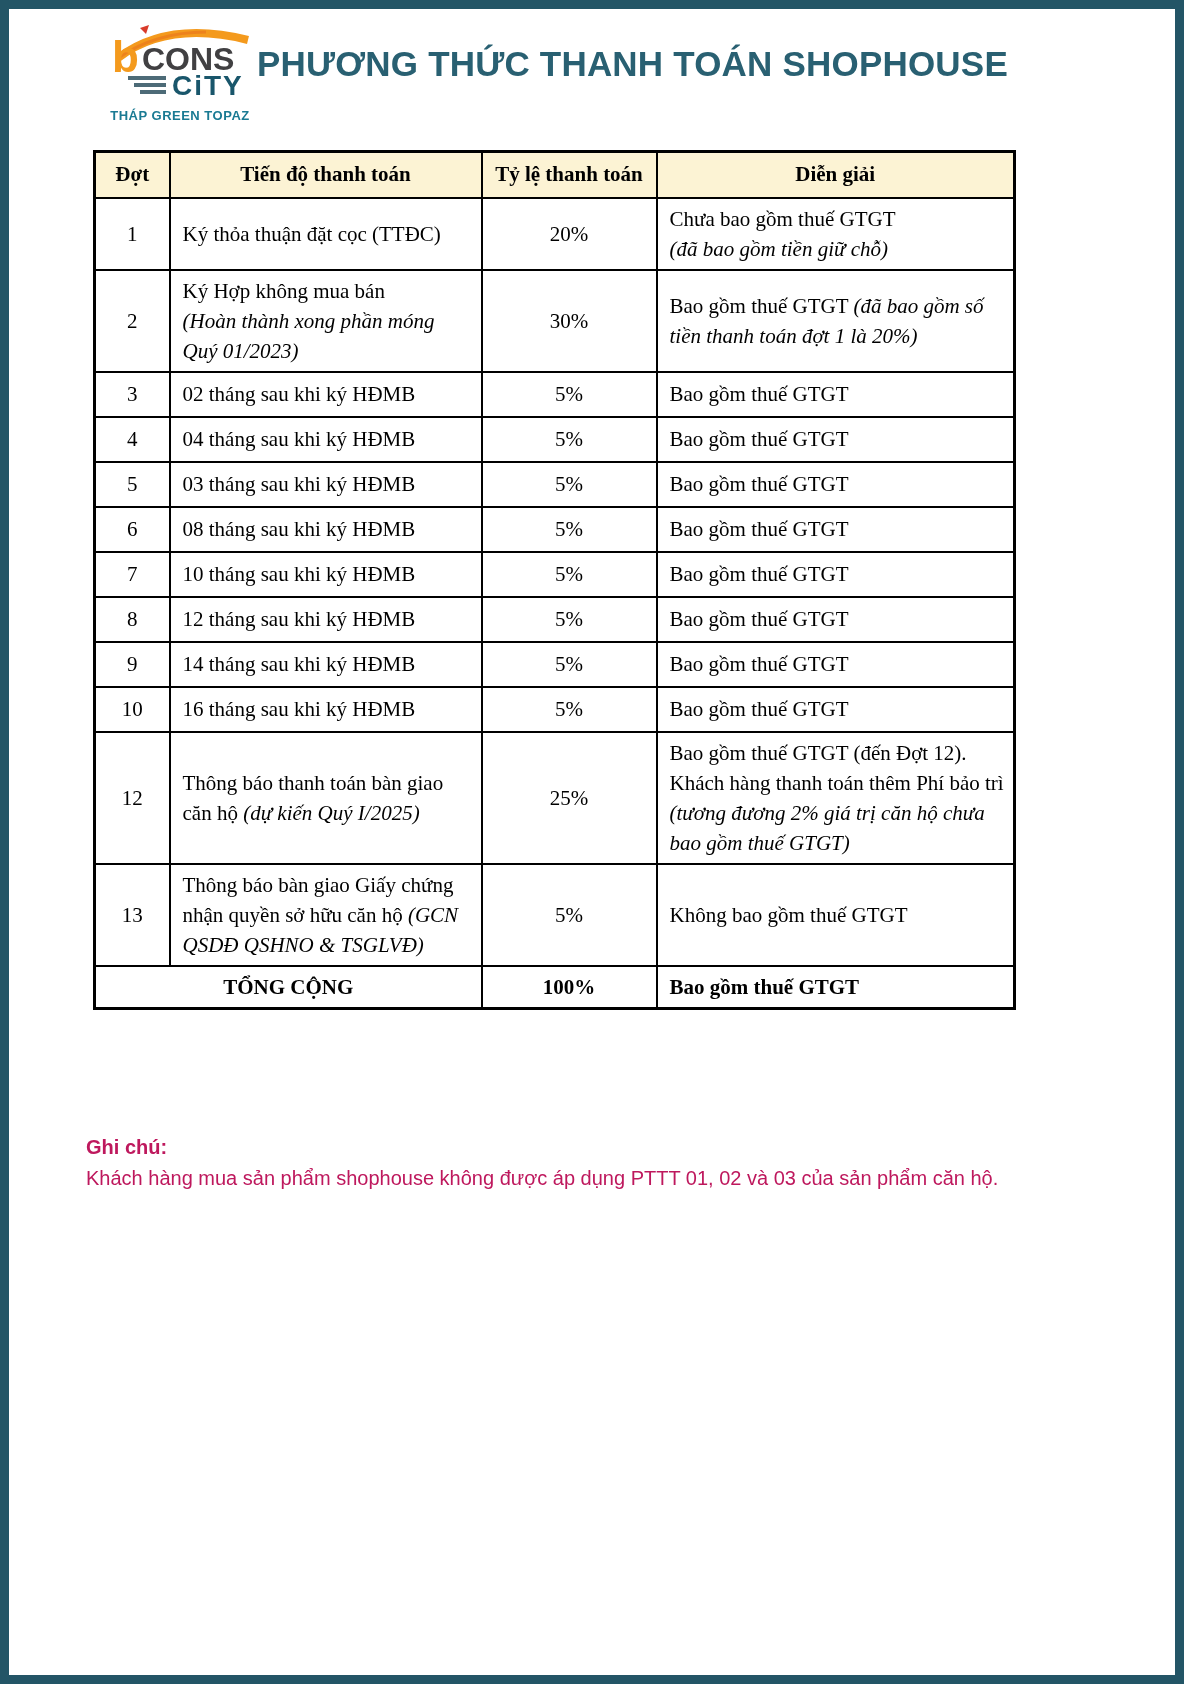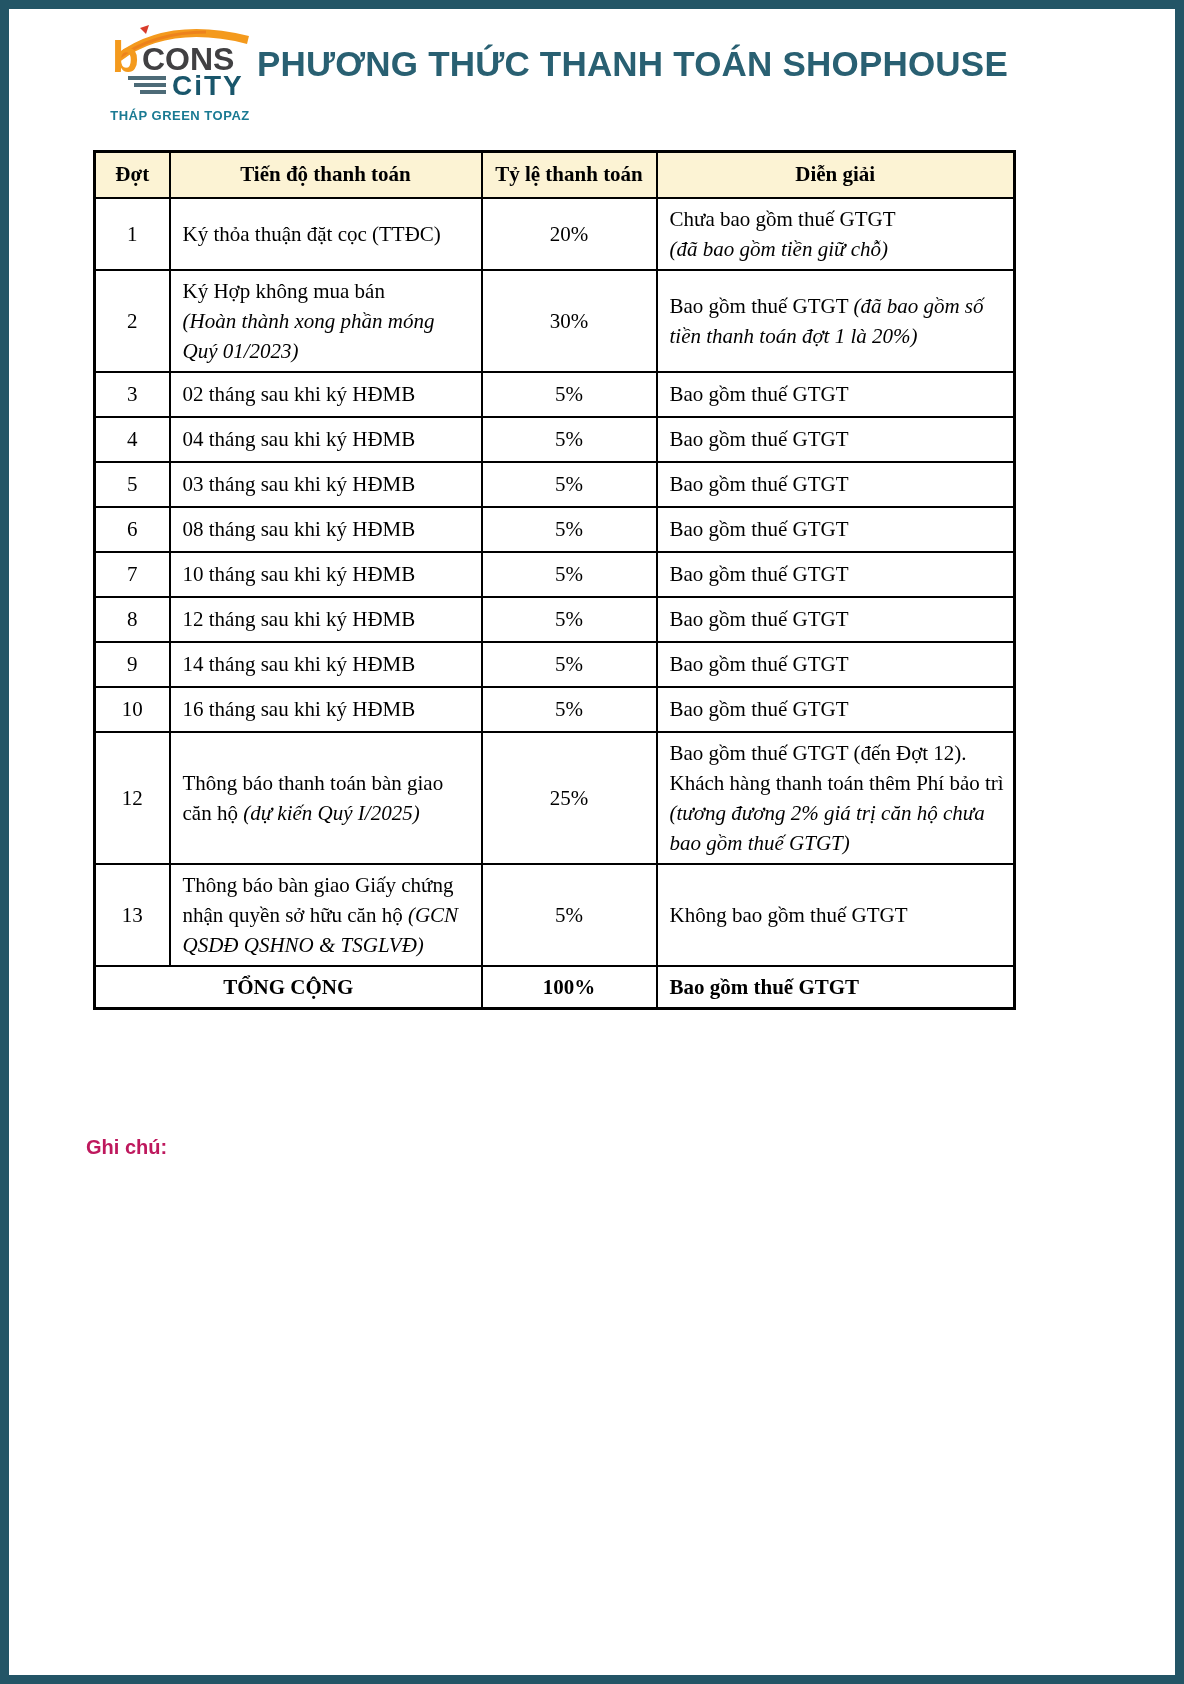--- a/index.html
+++ b/index.html
@@ -163,13 +163,14 @@
           <td colspan="2" class="c-center">TỔNG CỘNG</td>
           <td class="c-center">100%</td>
           <td class="c-left">Bao gồm thuế GTGT</td>
         </tr>
       </tbody>
   </table>
 </div>
 
 <div class="note">
   <div class="note-heading">Ghi chú:</div>
+  <div class="note-body">Khách hàng mua sản phẩm shophouse không được áp dụng PTTT 01, 02 và 03 của sản phẩm căn hộ.</div>
 </div>
 
 </body></html>

